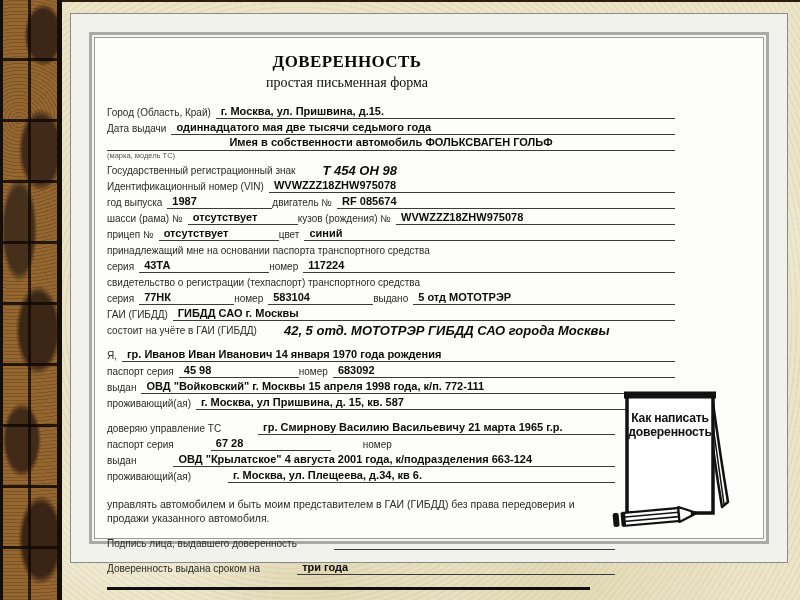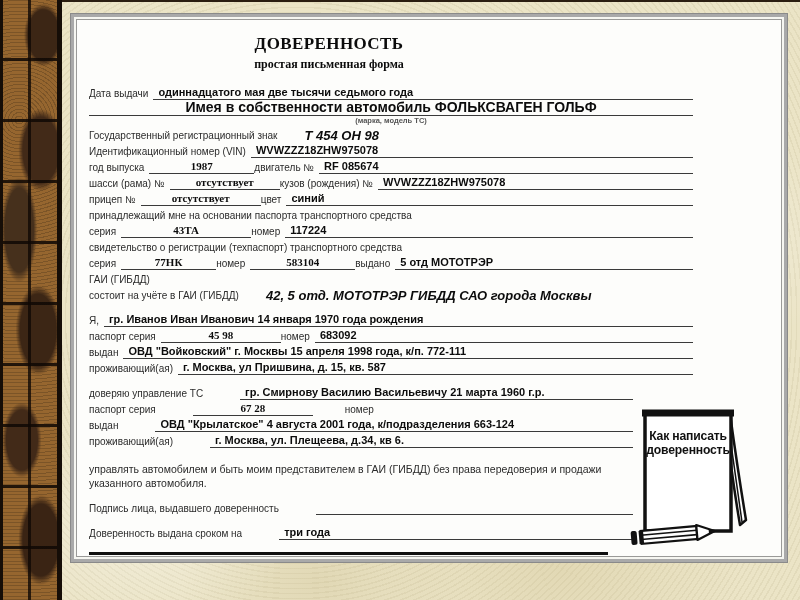--- a/index.html
+++ b/index.html
@@ -24,39 +24,39 @@
       radial-gradient(26px 42px at 75% 35px,  #3c2615 0 60%, transparent 75%),
       radial-gradient(30px 55px at 70% 150px, #422a18 0 60%, transparent 75%),
       radial-gradient(24px 70px at 30% 230px, #46301c 0 60%, transparent 75%),
       radial-gradient(30px 60px at 65% 330px, #3c2615 0 60%, transparent 75%),
       radial-gradient(26px 50px at 35% 440px, #422a18 0 60%, transparent 75%),
       radial-gradient(30px 60px at 70% 540px, #3a2414 0 60%, transparent 75%),
       repeating-radial-gradient(circle at 30% 20%, rgba(0,0,0,.18) 0 1px, transparent 1px 3.5px),
       #96662f;
   }
   .doc{position:absolute;left:70px;top:13px;width:718px;height:550px;box-sizing:border-box;
-       border:1px solid #8a8a8a;background:#f2f2ec;padding:0;}
+       border:1px solid #8a8a8a;background:#f2f2ec;padding:18px;}
   .doc2{height:100%;box-sizing:border-box;border:3px solid #a9a9a9;padding:2px;background:#f6f6f1;}
   .doc3{height:100%;box-sizing:border-box;border:1px solid #9a9a98;background:#fdfdfb;
         position:relative;padding:8px 88px 0 12px;}
   .titleblock{width:480px;text-align:center;margin:6px 0 12px;}
   .title{font-family:"Liberation Serif",serif;font-weight:bold;font-size:17px;color:#0b0b0b;letter-spacing:.4px;}
-  .subtitle{font-family:"Liberation Serif",serif;font-weight:bold;font-size:12px;color:#0b0b0b;margin-top:3px;}
+  .subtitle{font-family:"Liberation Serif",serif;font-weight:normal;font-size:14px;color:#0b0b0b;margin-top:3px;}
   .row{display:flex;align-items:flex-end;height:16px;font-size:10px;}
   .row.gap{margin-top:9px;}
   .narrow{margin-right:60px;gap:32px;}
   .lab{color:#2b2b2b;white-space:nowrap;padding-right:5px;line-height:13px;}
   .val{font-weight:bold;font-size:11px;color:#0c0c0c;border-bottom:1px solid #3a3a3a;
        white-space:nowrap;padding:0 5px;line-height:13px;}
   .val.grow{flex:1;text-align:left;}
-  .val.fixed{text-align:center;font-family:Liberation Serif, serif;}
+  .val.fixed{}
   .bp{font-weight:bold;font-size:13px;color:#0c0c0c;margin-left:22px;white-space:nowrap;line-height:13px;font-style:italic;}
   .centerline{display:block;border-bottom:1px solid #3a3a3a;text-align:center;font-weight:bold;
-       font-size:14px;height:15px;line-height:15px;color:#0c0c0c;}
-  .note{display:block;text-align:center;font-size:7.5px;color:#555;height:10px;line-height:9px;font-weight:bold;}
+       font-size:11px;height:15px;line-height:15px;color:#0c0c0c;}
+  .note{display:block;text-align:left;font-size:7.5px;color:#555;height:10px;line-height:9px;}
   .para{display:block;height:auto;font-size:10.5px;line-height:14px;color:#2b2b2b;margin-top:14px;}
   .thick{height:3px;background:#101010;margin-top:12px;margin-right:85px;}
   .pad-wrap{position:absolute;right:20px;bottom:8px;width:132px;height:142px;}
   .pad-text{font-family:"Liberation Sans",sans-serif;font-weight:bold;font-size:12.2px;letter-spacing:-.2px;fill:#111;}
 </style>
 </head>
 <body>
 
 <div class="topline"></div>
 <div class="strip"></div>
@@ -65,20 +65,24 @@
  <div class="doc2">
   <div class="doc3">
 
     <div class="titleblock">
       <div class="title">ДОВЕРЕННОСТЬ</div>
       <div class="subtitle">простая письменная форма</div>
     </div>
 
     <div id="form-body">
           <div class="row">
+            <span class="lab">Город (Область, Край)</span>
+            <span class="val grow">г. Москва, ул. Пришвина, д.15.</span>
+          </div>
+          <div class="row">
             <span class="lab">Дата выдачи</span>
             <span class="val grow">одиннадцатого мая  две тысячи седьмого года</span>
           </div>
           <div class="centerline">Имея в собственности автомобиль  ФОЛЬКСВАГЕН  ГОЛЬФ</div>
           <div class="note">(марка, модель ТС)</div>
           <div class="row">
             <span class="lab">Государственный регистрационный знак</span>
             <span class="bp">Т 454 ОН 98</span>
           </div>
           <div class="row">
@@ -118,20 +122,21 @@
           <div class="row">
             <span class="lab">серия</span>
             <span class="val fixed" style="width: 85px;">77НК</span>
             <span class="lab">номер</span>
             <span class="val fixed" style="width: 95px;">583104</span>
             <span class="lab">выдано</span>
             <span class="val grow">5 отд МОТОТРЭР</span>
           </div>
           <div class="row">
             <span class="lab">ГАИ (ГИБДД)</span>
+            <span class="val grow">ГИБДД САО г. Москвы</span>
           </div>
           <div class="row">
             <span class="lab">состоит на учёте в ГАИ (ГИБДД)</span>
             <span class="bp">42, 5 отд. МОТОТРЭР ГИБДД САО города Москвы</span>
           </div>
           <div class="row gap">
             <span class="lab">Я,</span>
             <span class="val grow">гр. Иванов Иван Иванович  14 января  1970 года рождения</span>
           </div>
           <div class="row">
@@ -143,21 +148,21 @@
           <div class="row">
             <span class="lab">выдан</span>
             <span class="val grow">ОВД "Войковский" г. Москвы  15 апреля 1998 года, к/п. 772-111</span>
           </div>
           <div class="row">
             <span class="lab">проживающий(ая)</span>
             <span class="val grow">г. Москва, ул Пришвина, д. 15, кв. 587</span>
           </div>
           <div class="row gap narrow">
             <span class="lab">доверяю управление ТС</span>
-            <span class="val grow">гр. Смирнову Василию Васильевичу 21 марта 1960 г.р.</span>
+            <span class="val grow">гр. Смирнову Василию Васильевичу 21 марта 1965 г.р.</span>
           </div>
           <div class="row narrow">
             <span class="lab">паспорт серия</span>
             <span class="val fixed" style="width: 110px;">67 28</span>
             <span class="lab">номер</span>
           </div>
           <div class="row narrow">
             <span class="lab">выдан</span>
             <span class="val grow">ОВД "Крылатское" 4 августа 2001 года, к/подразделения 663-124</span>
           </div>

